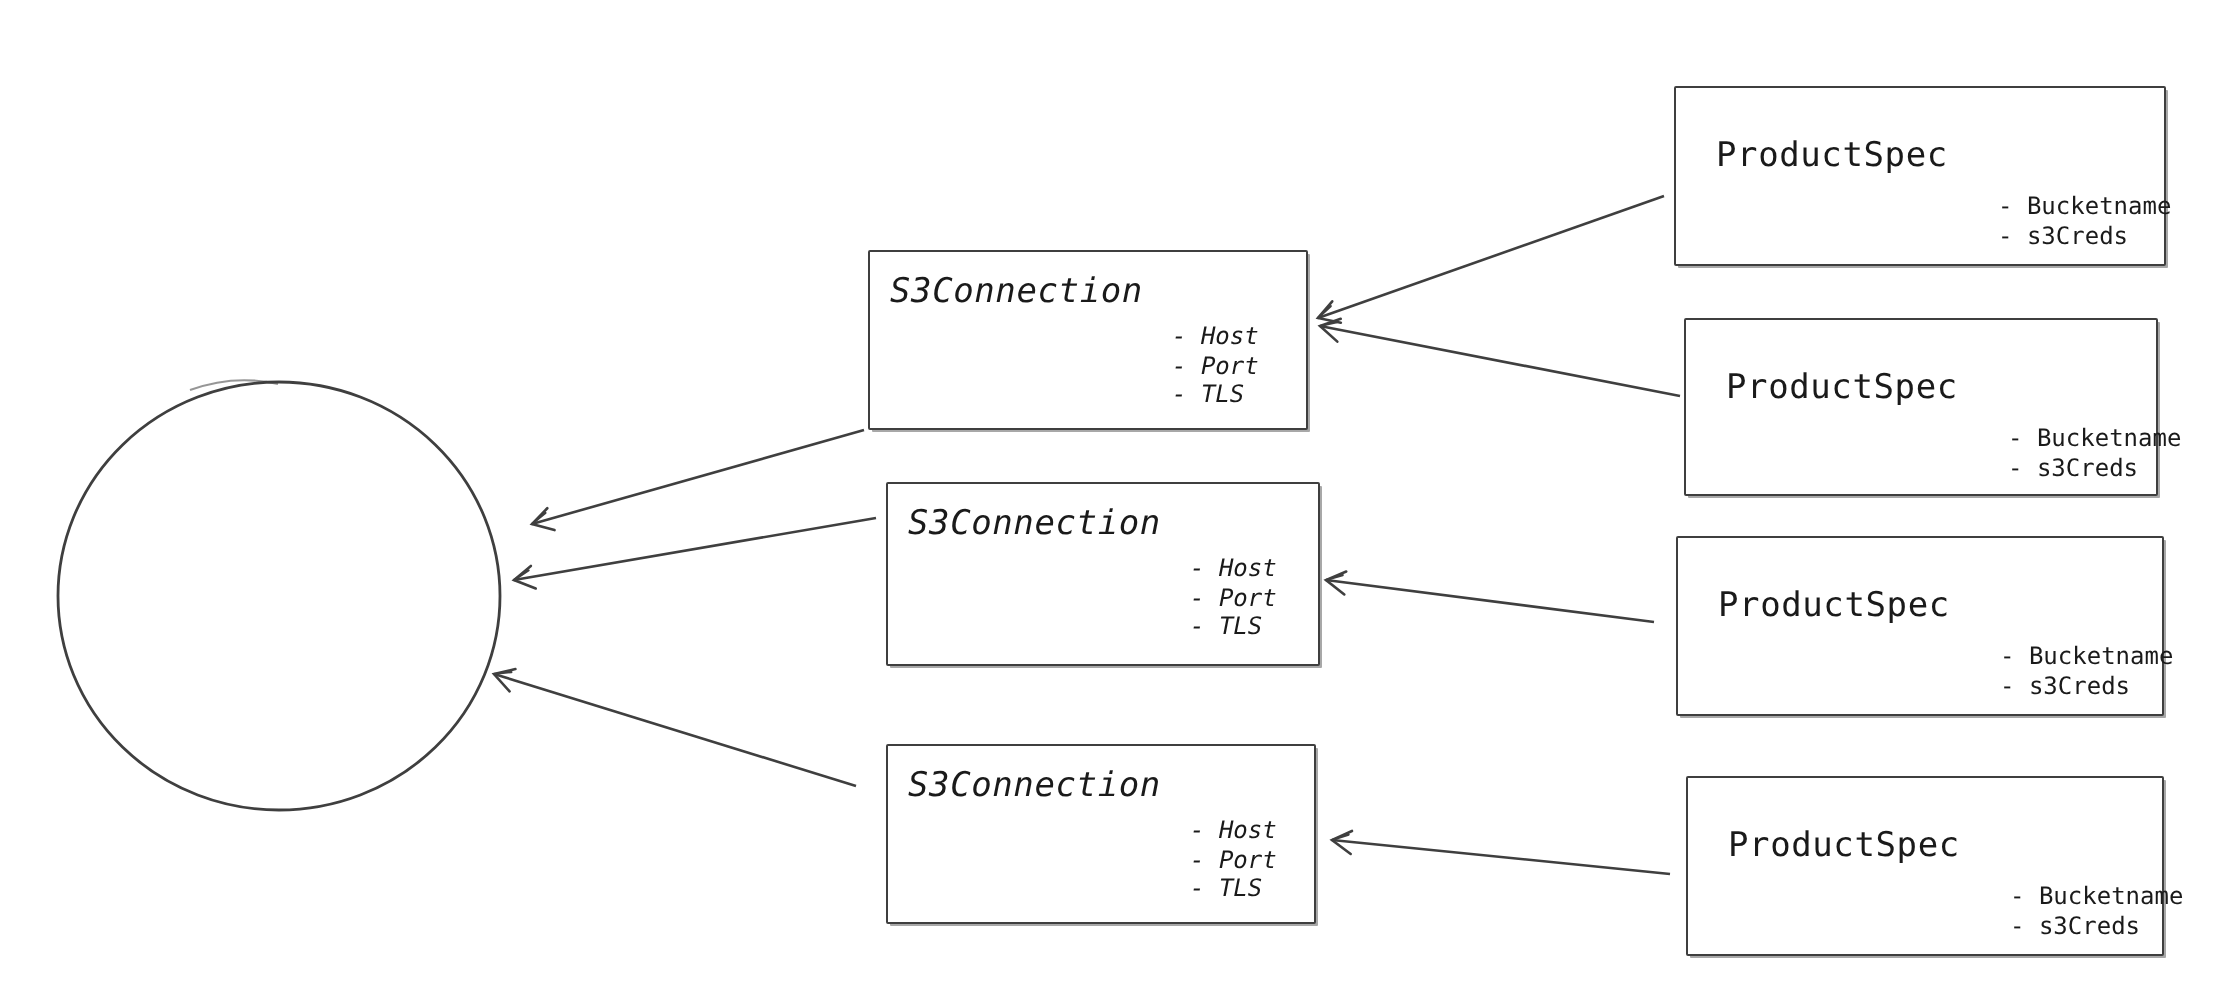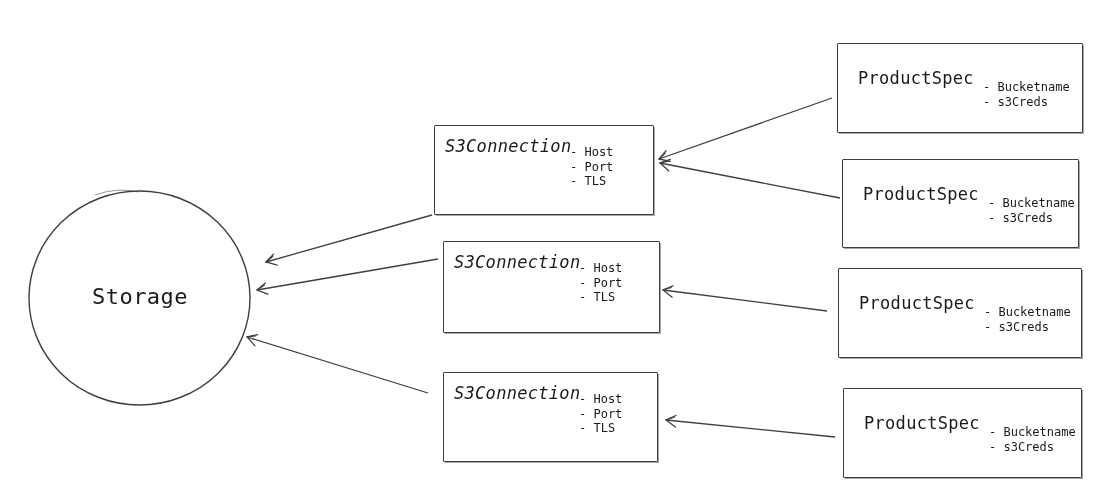--- a/index.html
+++ b/index.html
@@ -32,29 +32,29 @@
     box-sizing: border-box;
   }
   .node-title {
     position: absolute;
     font-size: 17px;
     letter-spacing: 0.3px;
     white-space: nowrap;
   }
   .attrs {
     position: absolute;
-    margin: 0;
+    margin: 16px;
     padding: 0;
     list-style: none;
     font-size: 12px;
     line-height: 14.5px;
     white-space: nowrap;
   }
   .s3c .node-title { left: 10px; top: 10px; font-style: italic; }
-  .s3c .attrs      { left: 135px; top: 19px; }
+  .s3c .attrs      { left: 135px; top: 19px; font-style: italic; }
   .ps  .node-title { left: 20px; top: 24px; }
   .ps  .attrs      { left: 145px; top: 36px; }
   .storage-label {
     position: absolute;
     left: 60px;
     top: 283px;
     width: 160px;
     height: 28px;
     line-height: 28px;
     text-align: center;
@@ -81,21 +81,20 @@
     <line x1="432" y1="215" x2="266" y2="262" stroke="#3f3f3f" stroke-width="1.3" marker-end="url(#openArrow)"></line>
     <line x1="438" y1="259" x2="257" y2="290" stroke="#3f3f3f" stroke-width="1.3" marker-end="url(#openArrow)"></line>
     <line x1="428" y1="393" x2="247" y2="337" stroke="#3f3f3f" stroke-width="1.3" marker-end="url(#openArrow)"></line>
 
     <line x1="832" y1="98" x2="659" y2="159" stroke="#3f3f3f" stroke-width="1.3" marker-end="url(#openArrow)"></line>
     <line x1="840" y1="198" x2="660" y2="163" stroke="#3f3f3f" stroke-width="1.3" marker-end="url(#openArrow)"></line>
     <line x1="827" y1="311" x2="663" y2="290" stroke="#3f3f3f" stroke-width="1.3" marker-end="url(#openArrow)"></line>
     <line x1="835" y1="437" x2="666" y2="420" stroke="#3f3f3f" stroke-width="1.3" marker-end="url(#openArrow)"></line>
   </svg>
 
-  <div class="storage-label">Storage</div>
 
   <div class="node s3c" style="left:434px; top:125px; width:220px; height:90px;">
     <div class="node-title">S3Connection</div>
     <ul class="attrs">
       <li>- Host</li>
       <li>- Port</li>
       <li>- TLS</li>
     </ul>
   </div>
 

